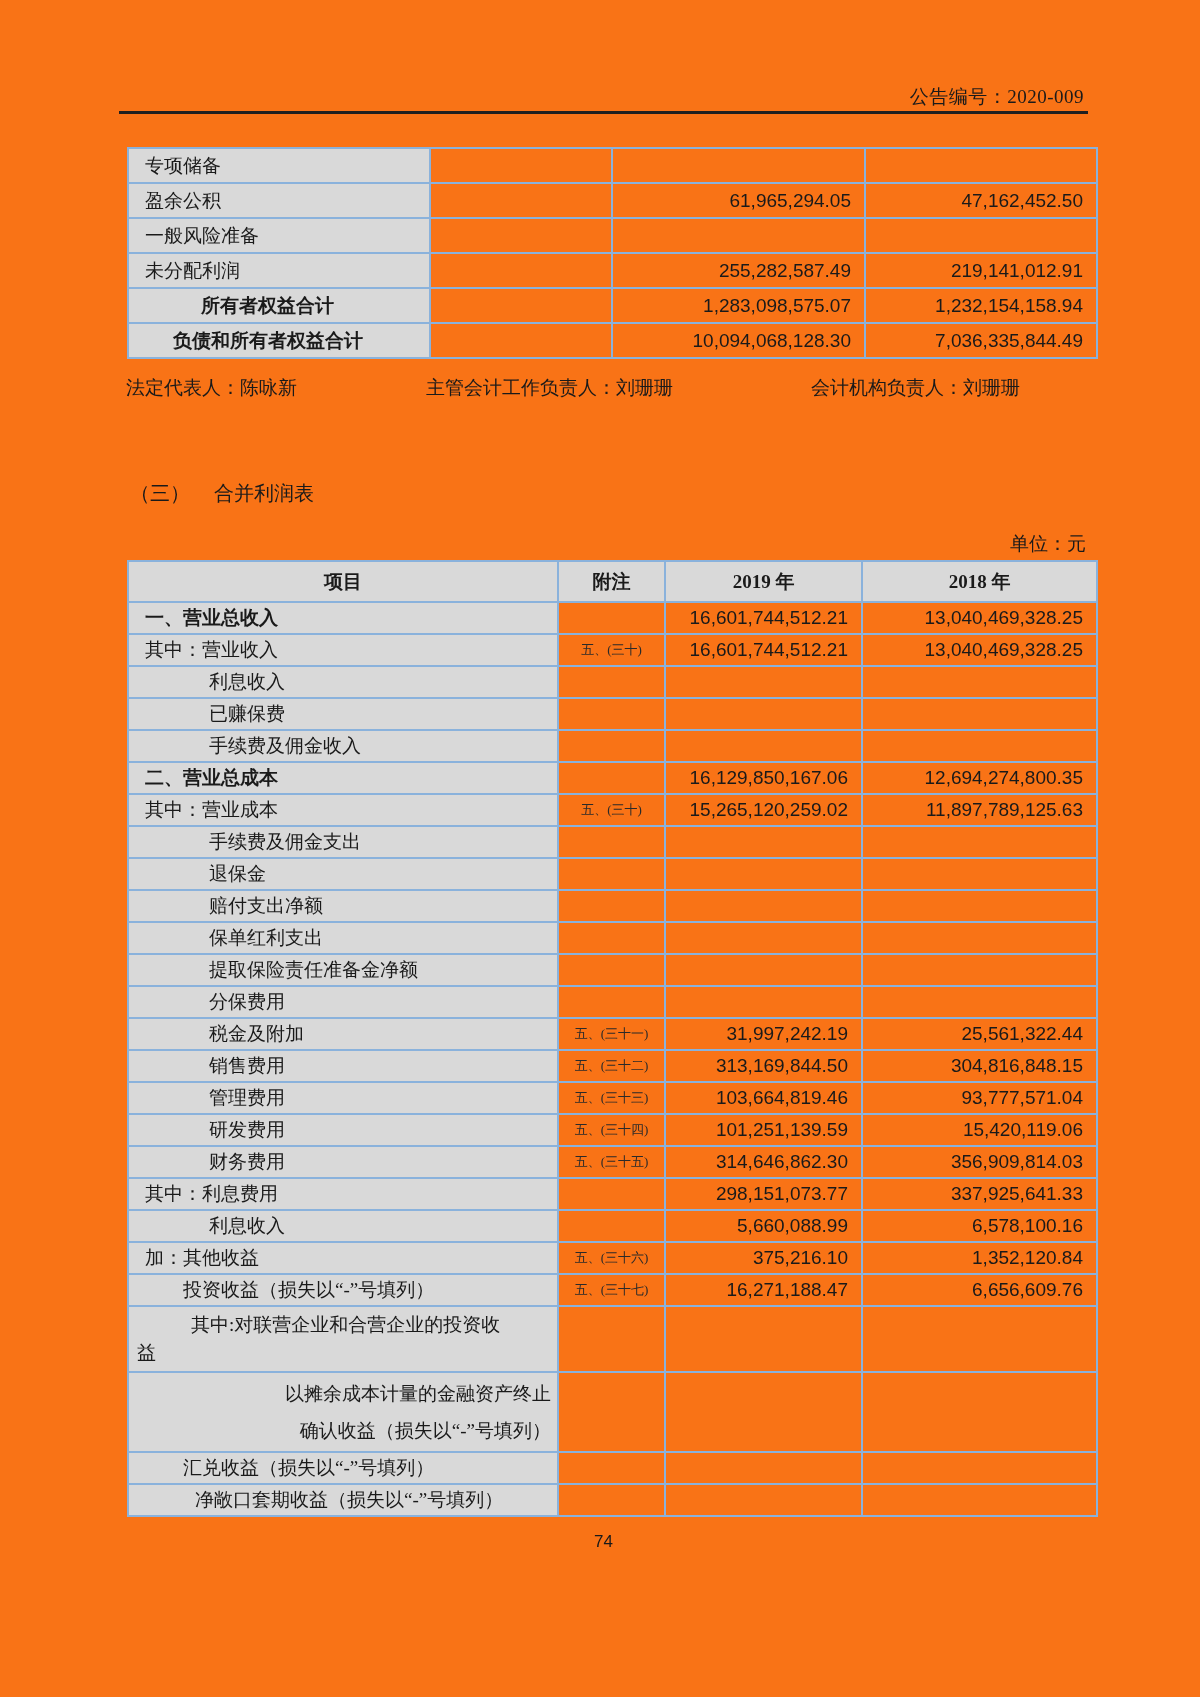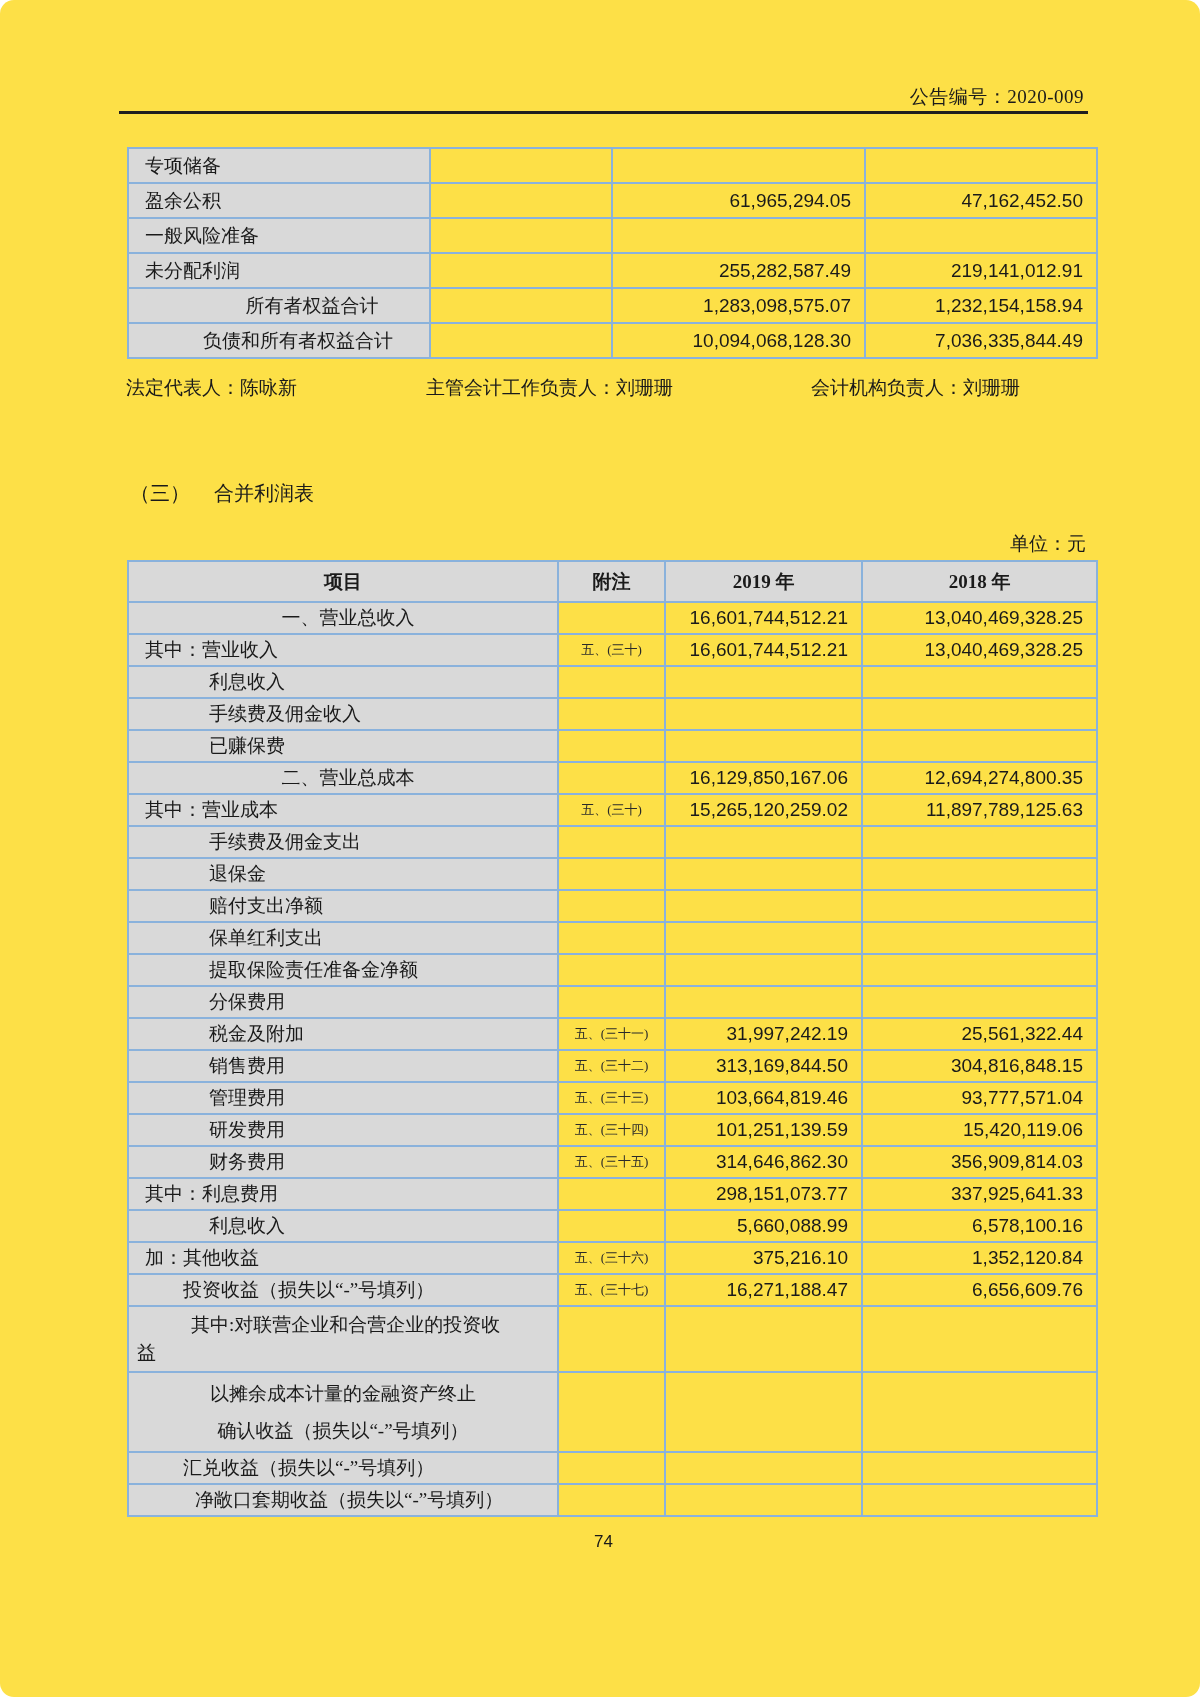--- a/index.html
+++ b/index.html
@@ -5,25 +5,24 @@
   :root{
     --border-color:#8ab2dc;
     --shade-color:#d9d9d9;
     --text-color:#1a1a1a;
   }
   html,body{margin:0;padding:0;background:#ffffff;}
   .page{
     position:relative;
     width:1200px;
     height:1697px;
-    background:#fde047;
+    background:#f97316;
     font-family:"Liberation Serif","DejaVu Serif",serif;
     color:var(--text-color);
     overflow:hidden;
-    border-radius:14px;
   }
   .content{
     position:absolute;
     left:119px;
     top:0;
     width:969px;
     height:1697px;
   }
   
   .announce{
@@ -70,21 +69,21 @@
     text-align:right;
     padding-right:13px;
     font-family:"Liberation Sans","DejaVu Sans",sans-serif;
     font-size:19px;
   }
   
   .tbl-top{top:147px;}
   .tbl-top tr{height:35px;}
   .tbl-top tr.ind-total td.item{padding-left:72px;}
   .tbl-top tr.ind-grand td.item{padding-left:44px;}
-  tr.bold td.item{font-weight:normal;text-align:center;}
+  tr.bold td.item{font-weight:bold;}
   
   .signatures{
     position:absolute;
     top:375px;
     left:0;
     width:100%;
     height:26px;
     font-size:19px;
   }
   .signatures .sig{position:absolute;top:0;white-space:nowrap;}
@@ -121,21 +120,21 @@
   .tbl-income tr.lv3 td.item{padding-left:66px;}
   .tbl-income tr.hang td.item{
     padding-left:8px;
     text-indent:54px;
     white-space:pre-line;
     line-height:28px;
     padding-top:4px;
     padding-bottom:4px;
   }
   .tbl-income tr.ctr td.item{
-    text-align:center;
+    text-align:right;
     padding-left:6px;
     white-space:pre-line;
     line-height:37px;
     padding-top:2px;
     padding-bottom:2px;
   }
   
   .page-footer{
     position:absolute;
     top:1532px;
@@ -243,27 +242,27 @@
             <td class="y2019">16,601,744,512.21</td>
             <td class="y2018">13,040,469,328.25</td>
           </tr>
           <tr class="lv1">
             <td class="item">利息收入</td>
             <td class="note"></td>
             <td class="y2019"></td>
             <td class="y2018"></td>
           </tr>
           <tr class="lv1">
+            <td class="item">已赚保费</td>
+            <td class="note"></td>
+            <td class="y2019"></td>
+            <td class="y2018"></td>
+          </tr>
+          <tr class="lv1">
             <td class="item">手续费及佣金收入</td>
-            <td class="note"></td>
-            <td class="y2019"></td>
-            <td class="y2018"></td>
-          </tr>
-          <tr class="lv1">
-            <td class="item">已赚保费</td>
             <td class="note"></td>
             <td class="y2019"></td>
             <td class="y2018"></td>
           </tr>
           <tr class="bold">
             <td class="item">二、营业总成本</td>
             <td class="note"></td>
             <td class="y2019">16,129,850,167.06</td>
             <td class="y2018">12,694,274,800.35</td>
           </tr>

